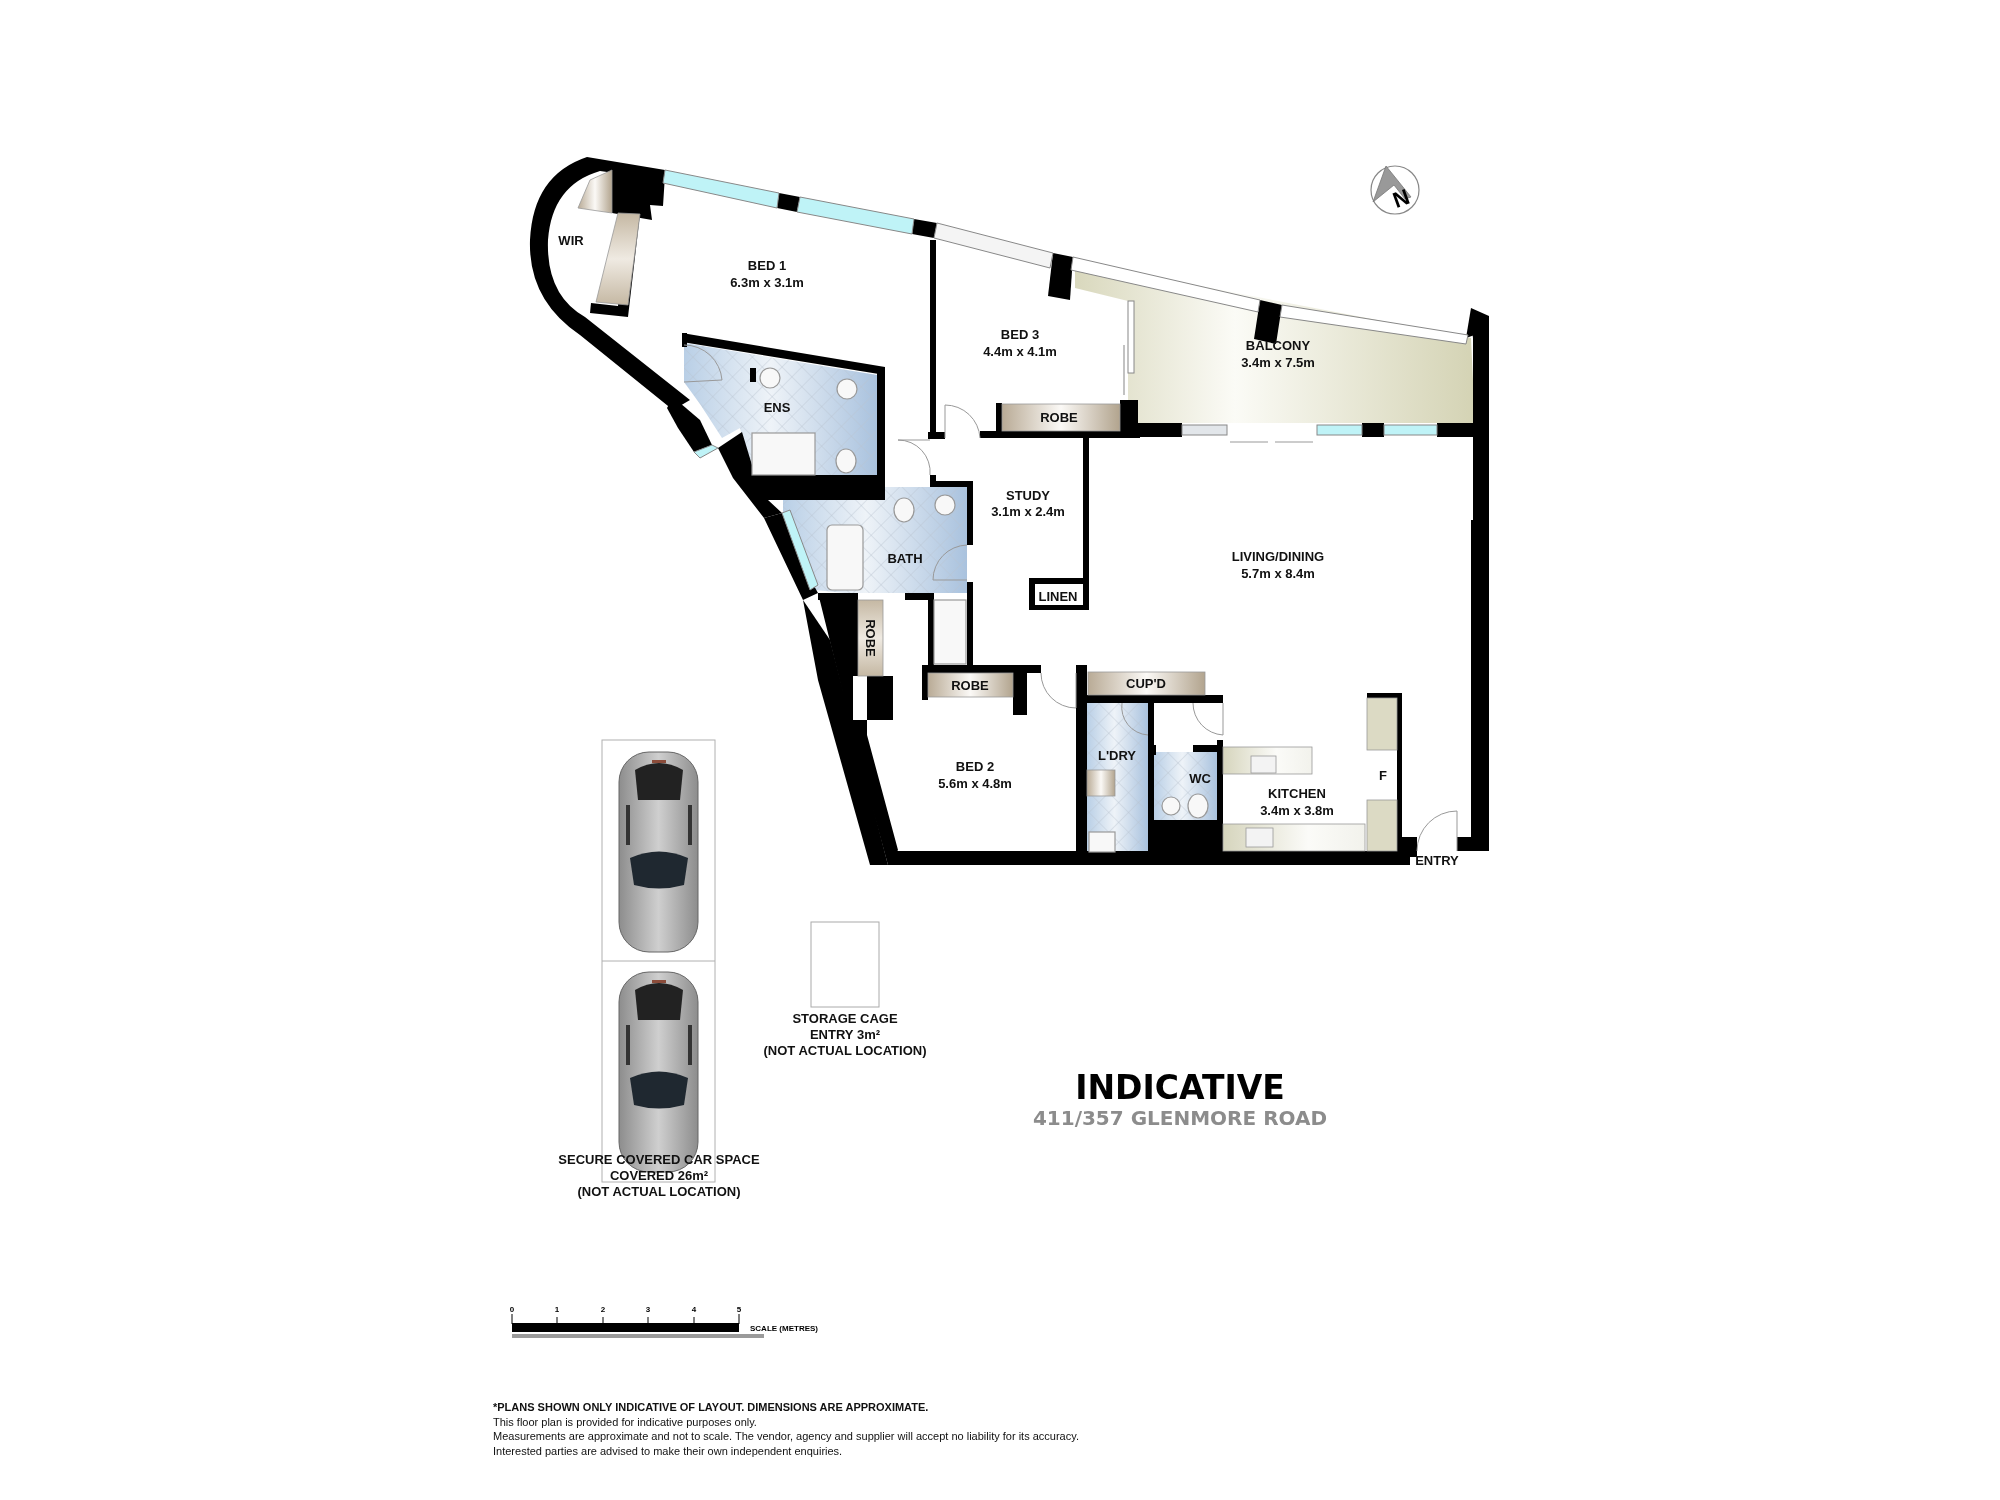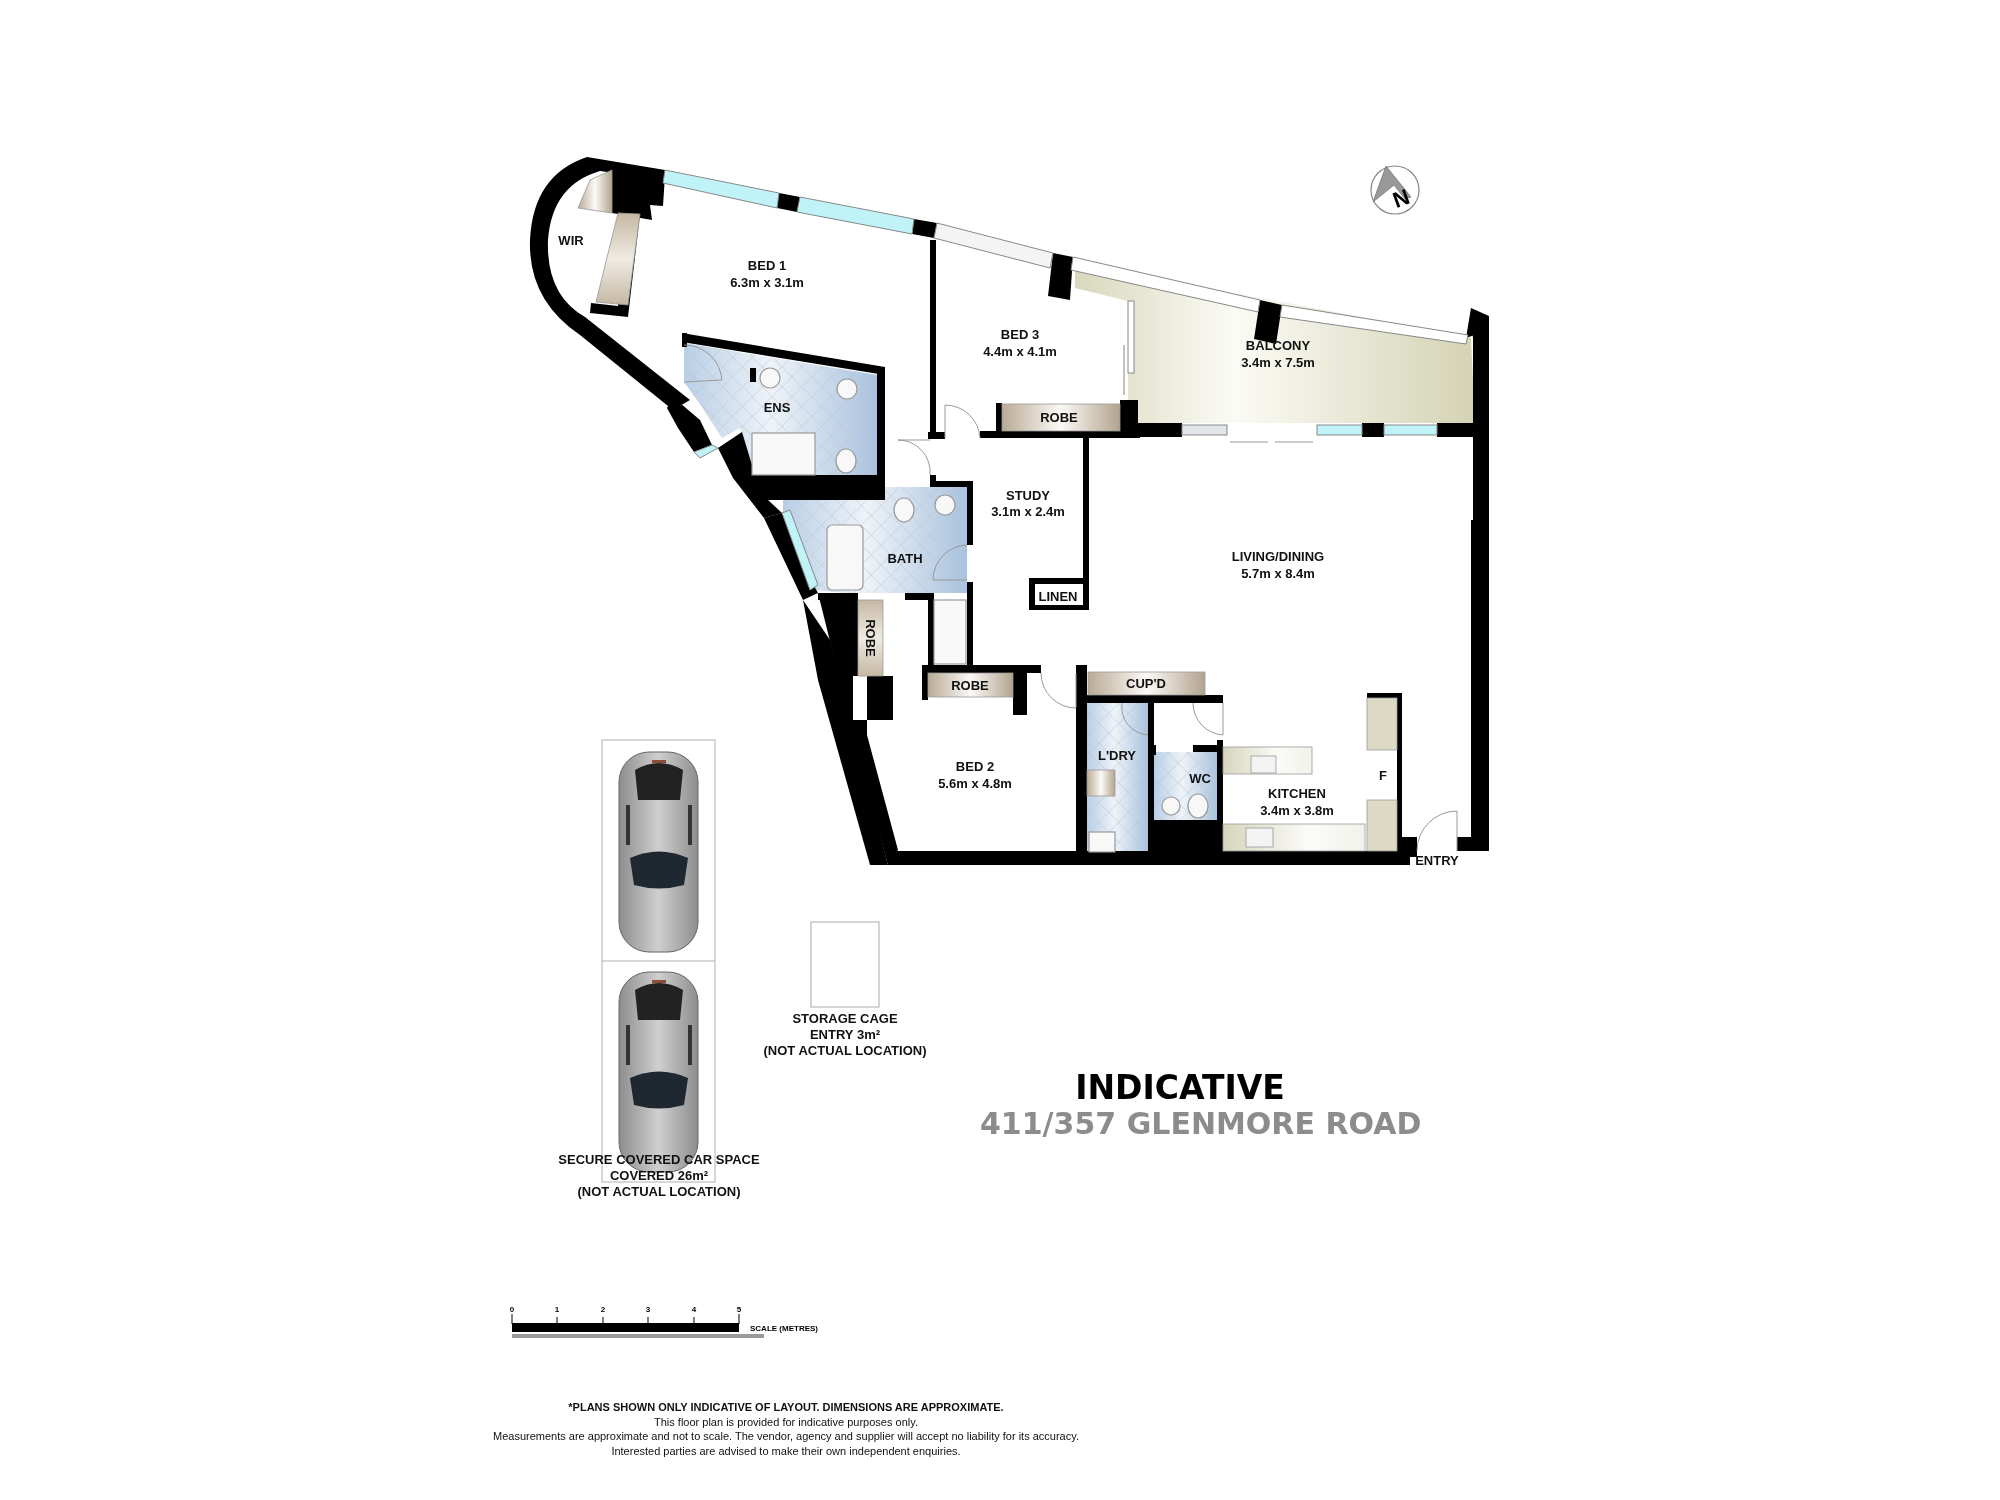--- a/index.html
+++ b/index.html
@@ -1,20 +1,20 @@
 <!DOCTYPE html>
 <html><head>
 <meta charset="utf-8">
 <style>
   html, body { margin:0; padding:0; background:#ffffff; }
   body { width:2000px; height:1500px; position:relative; overflow:hidden; font-family:"DejaVu Sans", sans-serif; }
   #plan { position:absolute; left:0; top:0; }
   .lbl { font-family:"Liberation Sans", sans-serif; font-weight:bold; fill:#111; font-size:13px; text-anchor:middle; }
   .title { position:absolute; font-family:"DejaVu Sans", sans-serif; font-weight:bold; white-space:nowrap; }
-  .notes { position:absolute; left:493px; top:1400px; font-family:"Liberation Sans", sans-serif; font-size:11px; line-height:14.5px; color:#111;text-align:center; }
+  .notes { position:absolute; left:493px; top:1400px; font-family:"Liberation Sans", sans-serif; font-size:11px; line-height:14.5px; color:#111; }
   .notes .head { font-weight:bold; }
   .caption { position:absolute; font-family:"Liberation Sans", sans-serif; font-weight:bold; font-size:13px; text-align:center; line-height:16px; color:#111; }
 </style>
 </head>
 <body>
 
 <svg id="plan" width="2000" height="1500" viewBox="0 0 2000 1500" xmlns="http://www.w3.org/2000/svg">
   <defs>
     <pattern id="tile" width="14" height="14" patternUnits="userSpaceOnUse" patternTransform="rotate(45)">
       <rect width="14" height="14" fill="none"></rect>
@@ -287,20 +287,20 @@
   <div>(NOT ACTUAL LOCATION)</div>
 </div>
 
 <div class="caption" style="left:750px; top:1011px; width:190px;">
   <div>STORAGE CAGE</div>
   <div>ENTRY 3m²</div>
   <div>(NOT ACTUAL LOCATION)</div>
 </div>
 
 <div class="title" style="left:1040px; top:1068px; width:280px; text-align:center; font-size:33px; color:#000;">INDICATIVE</div>
-<div class="title" style="left:980px; top:1106px; width:400px; text-align:center; font-size:30px; color:#8c8c8c;">411/357 GLENMORE ROAD</div>
+<div class="title" style="left:980px; top:1106px; width:400px; text-align:center; font-size:20px; color:#8c8c8c;">411/357 GLENMORE ROAD</div>
 
 <div class="notes">
   <div class="head">*PLANS SHOWN ONLY INDICATIVE OF LAYOUT. DIMENSIONS ARE APPROXIMATE.</div>
   <div>This floor plan is provided for indicative purposes only.</div>
   <div>Measurements are approximate and not to scale. The vendor, agency and supplier will accept no liability for its accuracy.</div>
   <div>Interested parties are advised to make their own independent enquiries.</div>
 </div>
 
 </body></html>

